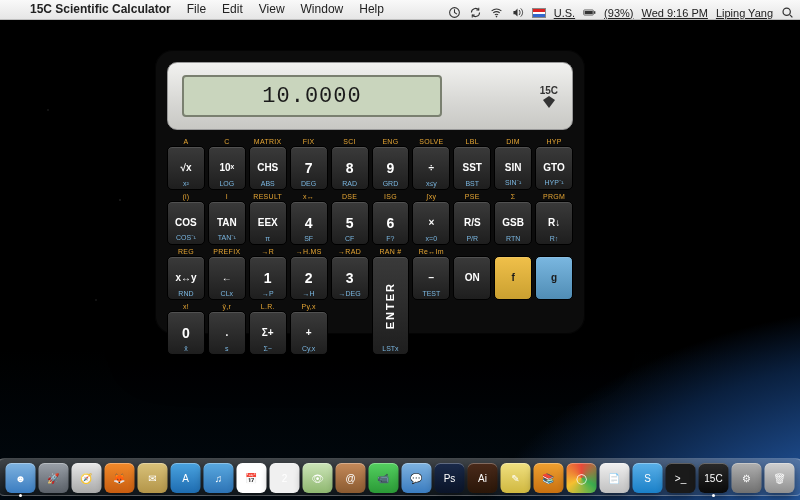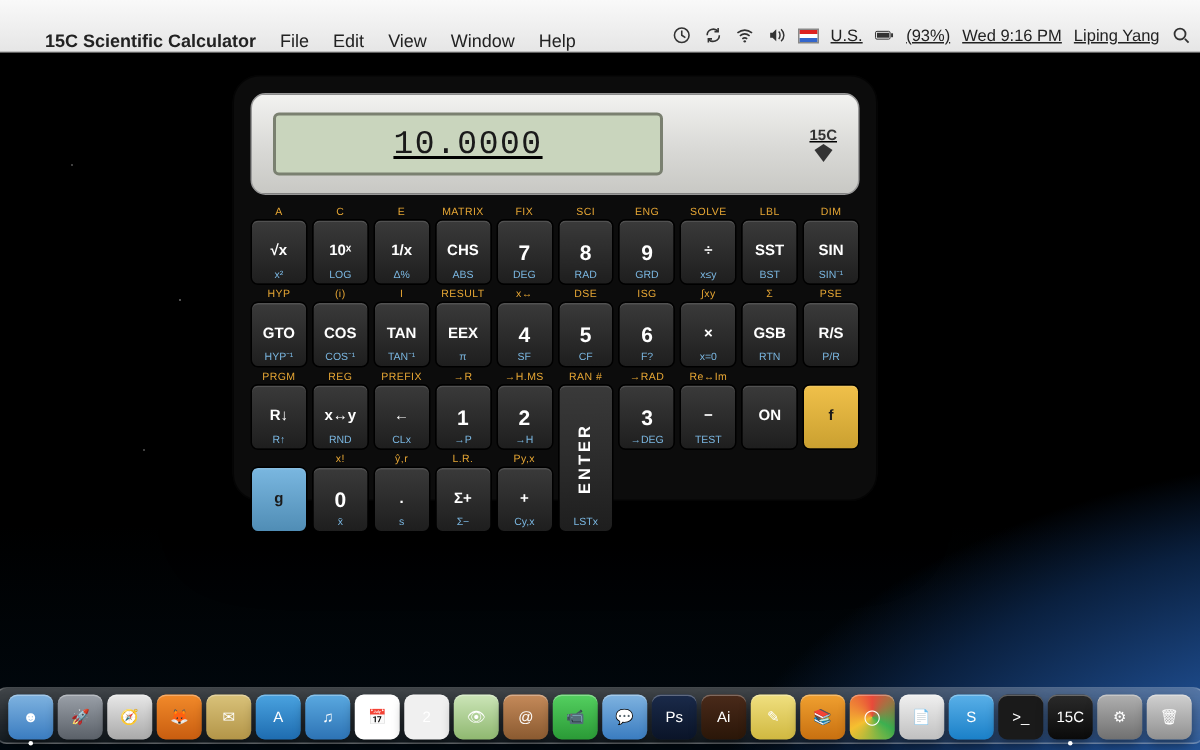--- a/index.html
+++ b/index.html
@@ -14,21 +14,21 @@
       radial-gradient(circle at 6% 22%, rgba(255,255,255,.3) .4px, transparent .8px),
       radial-gradient(circle at 30% 15%, rgba(255,255,255,.3) .4px, transparent .8px),
       radial-gradient(circle at 12% 60%, rgba(255,255,255,.3) .4px, transparent .8px),
       radial-gradient(circle at 25% 50%, rgba(255,255,255,.25) .4px, transparent .8px),
       linear-gradient(180deg,#000 0%,#000 70%,#010910 100%);
   }
   
   .menubar {
     height:20px; background:linear-gradient(#f9f9f9,#e6e6e6);
     border-bottom:1px solid #bfbfbf;
-    display:flex; align-items:flex-start; padding:17px 6px; font-size:12px; color:#222;
+    display:flex; align-items:flex-end; padding:0 6px; font-size:12px; color:#222;
     position:relative; z-index:50;
   }
   .menubar .left { display:flex; align-items:center; gap:0; }
   .menubar .item { padding:0 8px; height:20px; display:flex; align-items:center; cursor:default; }
   .menubar .item.app { font-weight:bold; }
   .menubar .right { margin-left:auto; display:flex; align-items:center; gap:8px; font-size:11px;text-decoration:underline; }
   .menubar svg { width:13px; height:13px; display:block; }
   .apple { font-size:14px; line-height:1; }
   .flag { width:14px; height:10px; background:linear-gradient(#d22 0 33%,#fff 33% 66%,#36c 66%); border:.5px solid #888;}
   
@@ -36,21 +36,20 @@
     position:absolute; left:155px; top:50px; width:430px; height:284px;
     border-radius:18px; background:#0c0c0c;
     box-shadow:0 20px 45px rgba(0,0,0,.6), 0 0 0 1px rgba(0,0,0,.6) inset;
     padding:12px 12px 10px;
   }
   .faceplate {
     height:68px; border-radius:10px;
     background:linear-gradient(#f2f2f0,#d9d9d6 55%,#c8c8c4);
     display:flex; align-items:center; padding:10px 14px; gap:30px;
     border:1px solid #999;
-    text-decoration:underline;
   }
   .lcd {
     flex:0 0 260px; height:42px; background:#c9d5bd; border-radius:4px;
     border:2px solid #7a8070; display:flex; align-items:center; justify-content:center;
   }
   .lcd-segments { font-family:"DS-Digital","Courier New",monospace; font-size:22px; letter-spacing:1px; color:#1a1a1a; }
   .logo { margin-left:auto; display:flex; flex-direction:column; align-items:center; font-size:10px; color:#333; font-weight:bold; }
   .logo svg { width:16px; height:12px; fill:#333; }
   .keypad { margin-top:8px; display:grid; grid-template-columns:repeat(10,1fr); grid-auto-rows:44px; gap:3px; }
   .key {
@@ -166,25 +165,20 @@
           <span class="top">A</span>
           <span class="mid">√x</span>
           <span class="bot">x²</span>
         </div>
         <div class="key">
           <span class="top">C</span>
           <span class="mid">10ˣ</span>
           <span class="bot">LOG</span>
         </div>
         <div class="key">
-          <span class="top">E</span>
-          <span class="mid">1/x</span>
-          <span class="bot">Δ%</span>
-        </div>
-        <div class="key">
           <span class="top">MATRIX</span>
           <span class="mid">CHS</span>
           <span class="bot">ABS</span>
         </div>
         <div class="key">
           <span class="top">FIX</span>
           <span class="mid num">7</span>
           <span class="bot">DEG</span>
         </div>
         <div class="key">
@@ -246,28 +240,28 @@
           <span class="top">ISG</span>
           <span class="mid num">6</span>
           <span class="bot">F?</span>
         </div>
         <div class="key">
           <span class="top">∫xy</span>
           <span class="mid">×</span>
           <span class="bot">x=0</span>
         </div>
         <div class="key">
+          <span class="top">PSE</span>
+          <span class="mid">R/S</span>
+          <span class="bot">P/R</span>
+        </div>
+        <div class="key">
           <span class="top">Σ</span>
           <span class="mid">GSB</span>
           <span class="bot">RTN</span>
-        </div>
-        <div class="key">
-          <span class="top">PSE</span>
-          <span class="mid">R/S</span>
-          <span class="bot">P/R</span>
         </div>
         <div class="key">
           <span class="top">PRGM</span>
           <span class="mid">R↓</span>
           <span class="bot">R↑</span>
         </div>
         <div class="key">
           <span class="top">REG</span>
           <span class="mid">x↔y</span>
           <span class="bot">RND</span>

